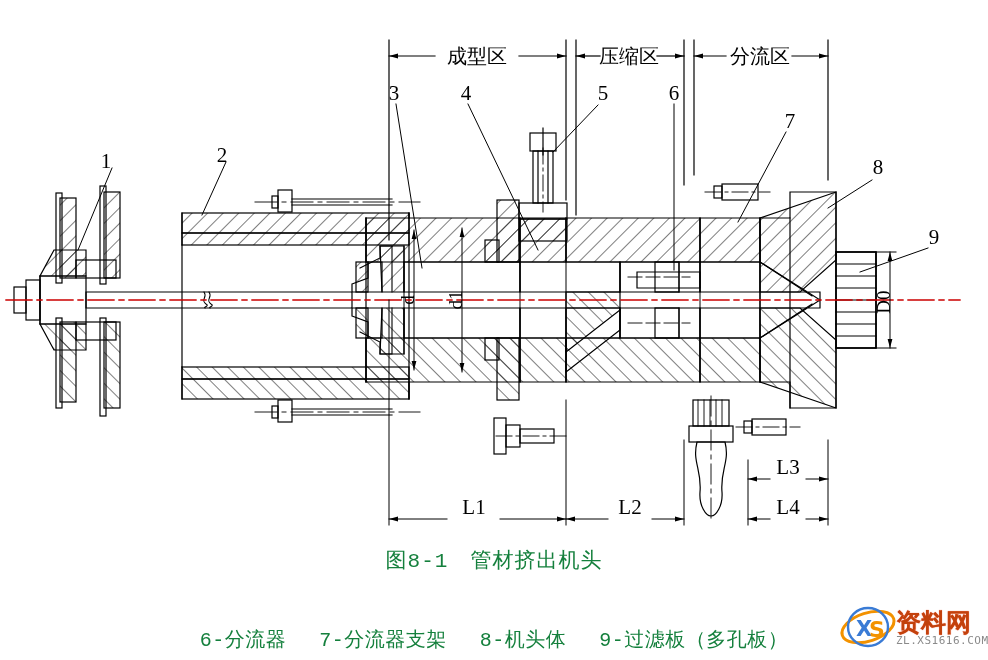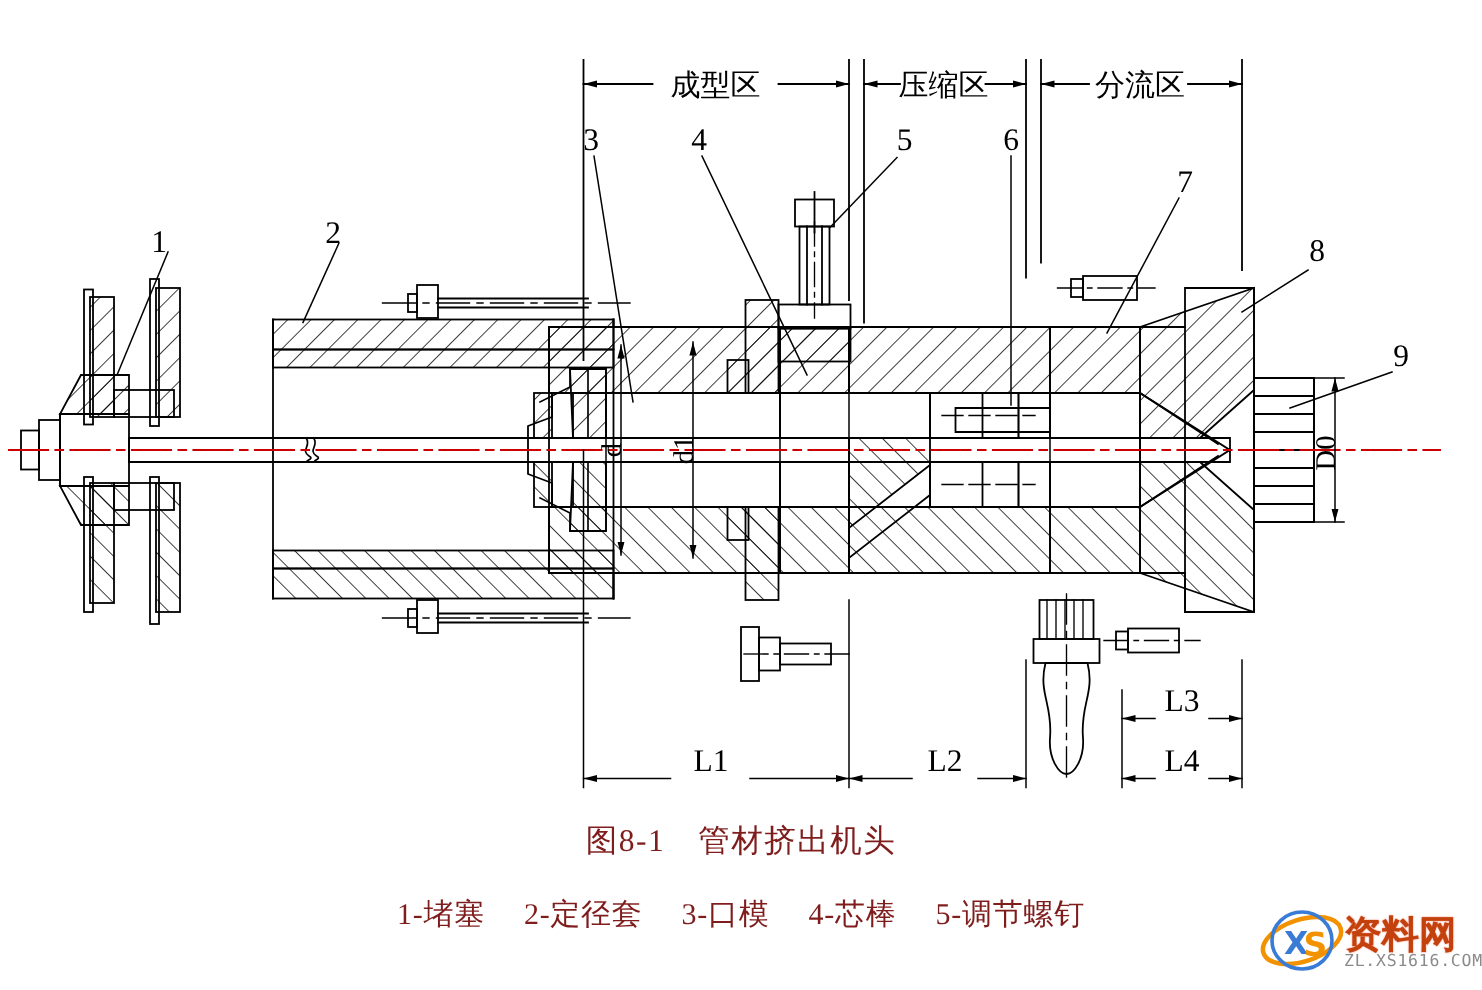--- a/index.html
+++ b/index.html
@@ -6,22 +6,22 @@
   html,body{margin:0;padding:0;background:#ffffff;}
   body{
     width:988px;height:660px;overflow:hidden;position:relative;
     font-family:"Liberation Serif","DejaVu Serif",serif;
     color:#000;
   }
   #stage{position:absolute;left:0;top:0;width:988px;height:504px;}
   svg#drawing{position:absolute;left:0;top:0;width:988px;height:660px;display:block;}
   .capt{
     position:absolute;text-align:center;width:100%;
-    font-family:Liberation Serif, serif;
-    color:#7f1d1d;white-space:pre;
+    font-family:Liberation Mono, monospace;
+    color:#15803d;white-space:pre;
   }
   #fig-title{top:546px;font-size:21px;letter-spacing:1px;}
   #legend1{top:596px;font-size:20px;letter-spacing:.5px;}
   #legend2{top:626px;font-size:20px;letter-spacing:.5px;}
   
   #watermark{position:absolute;left:838px;top:604px;width:150px;height:48px;}
   #wm-text{
     position:absolute;left:58px;top:2px;
     font-family:"DejaVu Sans","Liberation Sans",sans-serif;
     font-size:25px;font-weight:bold;color:#c2410c;letter-spacing:0px;
@@ -353,21 +353,21 @@
     <g font-family="Liberation Serif, DejaVu Serif, serif" font-size="21">
       <text x="474" y="514" text-anchor="middle">L1</text>
       <text x="630" y="514" text-anchor="middle">L2</text>
       <text x="788" y="474" text-anchor="middle">L3</text>
       <text x="788" y="514" text-anchor="middle">L4</text>
     </g>
   </g>
 </svg>
 
 <div class="capt" id="fig-title">图8-1　管材挤出机头</div>
-<div class="capt" id="legend1">1-堵塞　 2-定径套　 3-口模　 4-芯棒　 5-调节螺钉</div>
+<div class="capt" id="legend2">6-分流器　 7-分流器支架　 8-机头体　 9-过滤板（多孔板）</div>
 
 <div id="watermark">
   <svg width="60" height="46" viewBox="0 0 60 46">
     <ellipse cx="30" cy="23" rx="27" ry="14" fill="none" stroke="#f39200" stroke-width="3" transform="rotate(-18 30 23)"></ellipse>
     <ellipse cx="30" cy="23" rx="20" ry="19" fill="none" stroke="#3a7bd5" stroke-width="2.4"></ellipse>
     <text x="18" y="32" font-family="DejaVu Sans, Liberation Sans, sans-serif" font-size="21" font-weight="bold" fill="#3a7bd5">X</text>
     <text x="31" y="33" font-family="DejaVu Sans, Liberation Sans, sans-serif" font-size="22" font-weight="bold" fill="#f39200">S</text>
   </svg>
   <div id="wm-text">资料网</div>
   <div id="wm-url">ZL.XS1616.COM</div>

